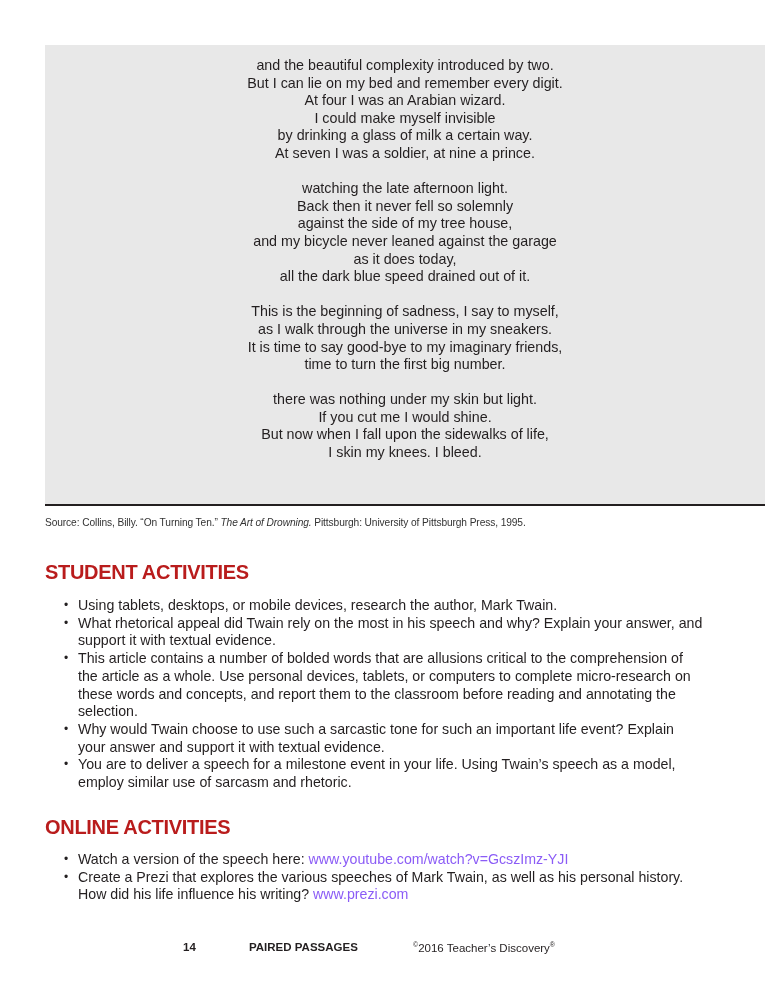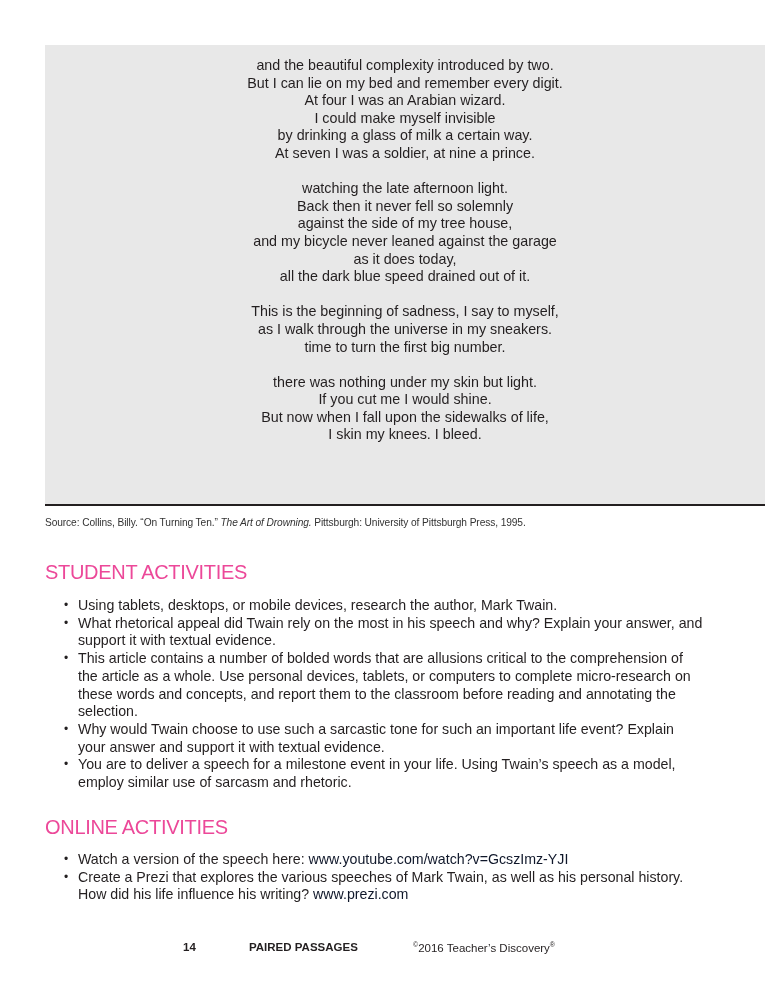--- a/index.html
+++ b/index.html
@@ -13,36 +13,36 @@
       box-sizing: border-box; padding-top: 12px;
     }
     .stanza { text-align: center; font-size: 14.3px; line-height: 17.6px; margin: 0 0 17.6px 0; }
     .stanza .line { display: block; white-space: nowrap; }
     .source {
       position: absolute; left: 45px; top: 517px; font-size: 10.2px; color: #333;
       white-space: nowrap; letter-spacing: -0.1px;
     }
     .source i { font-style: italic; }
     .section-heading {
-      position: absolute; left: 45px; font-size: 20px; font-weight: normal;
-      color: #ec4899; letter-spacing: -0.3px; margin: 0;
+      position: absolute; left: 45px; font-size: 20px; font-weight: bold;
+      color: #b91c1c; letter-spacing: -0.3px; margin: 0;
     }
     #student-heading { top: 561px; }
     #online-heading { top: 816px; }
     ul.activities {
       position: absolute; left: 64px; width: 640px; margin: 0; padding: 0; list-style: none;
       font-size: 14.2px; line-height: 17.7px;
     }
     #student-list { top: 597px; }
     #online-list { top: 851px; }
     ul.activities li { position: relative; padding-left: 14px; }
     ul.activities li .bullet {
       position: absolute; left: 0; top: 0; font-size: 12px;
     }
-    .link { color: #0f172a; }
+    .link { color: #8b5cf6; }
     .footer {
       position: absolute; top: 941px; left: 1px; width: 621px; font-size: 11.5px; height: 16px;
     }
     .footer .page-num { position: absolute; left: 182px; font-weight: bold; }
     .footer .series { position: absolute; left: 248px; font-weight: bold; }
     .footer .copyright { position: absolute; left: 412px; }
     .footer sup { font-size: 7px; vertical-align: 5px; }
   </style>
 </head>
 <body>
@@ -60,20 +60,21 @@
     <span class="line">watching the late afternoon light.</span>
     <span class="line">Back then it never fell so solemnly</span>
     <span class="line">against the side of my tree house,</span>
     <span class="line">and my bicycle never leaned against the garage</span>
     <span class="line">as it does today,</span>
     <span class="line">all the dark blue speed drained out of it.</span>
   </div>
   <div class="stanza">
     <span class="line">This is the beginning of sadness, I say to myself,</span>
     <span class="line">as I walk through the universe in my sneakers.</span>
+    <span class="line">It is time to say good-bye to my imaginary friends,</span>
     <span class="line">time to turn the first big number.</span>
   </div>
   <div class="stanza">
     <span class="line">there was nothing under my skin but light.</span>
     <span class="line">If you cut me I would shine.</span>
     <span class="line">But now when I fall upon the sidewalks of life,</span>
     <span class="line">I skin my knees. I bleed.</span>
   </div>
 </div>
 

